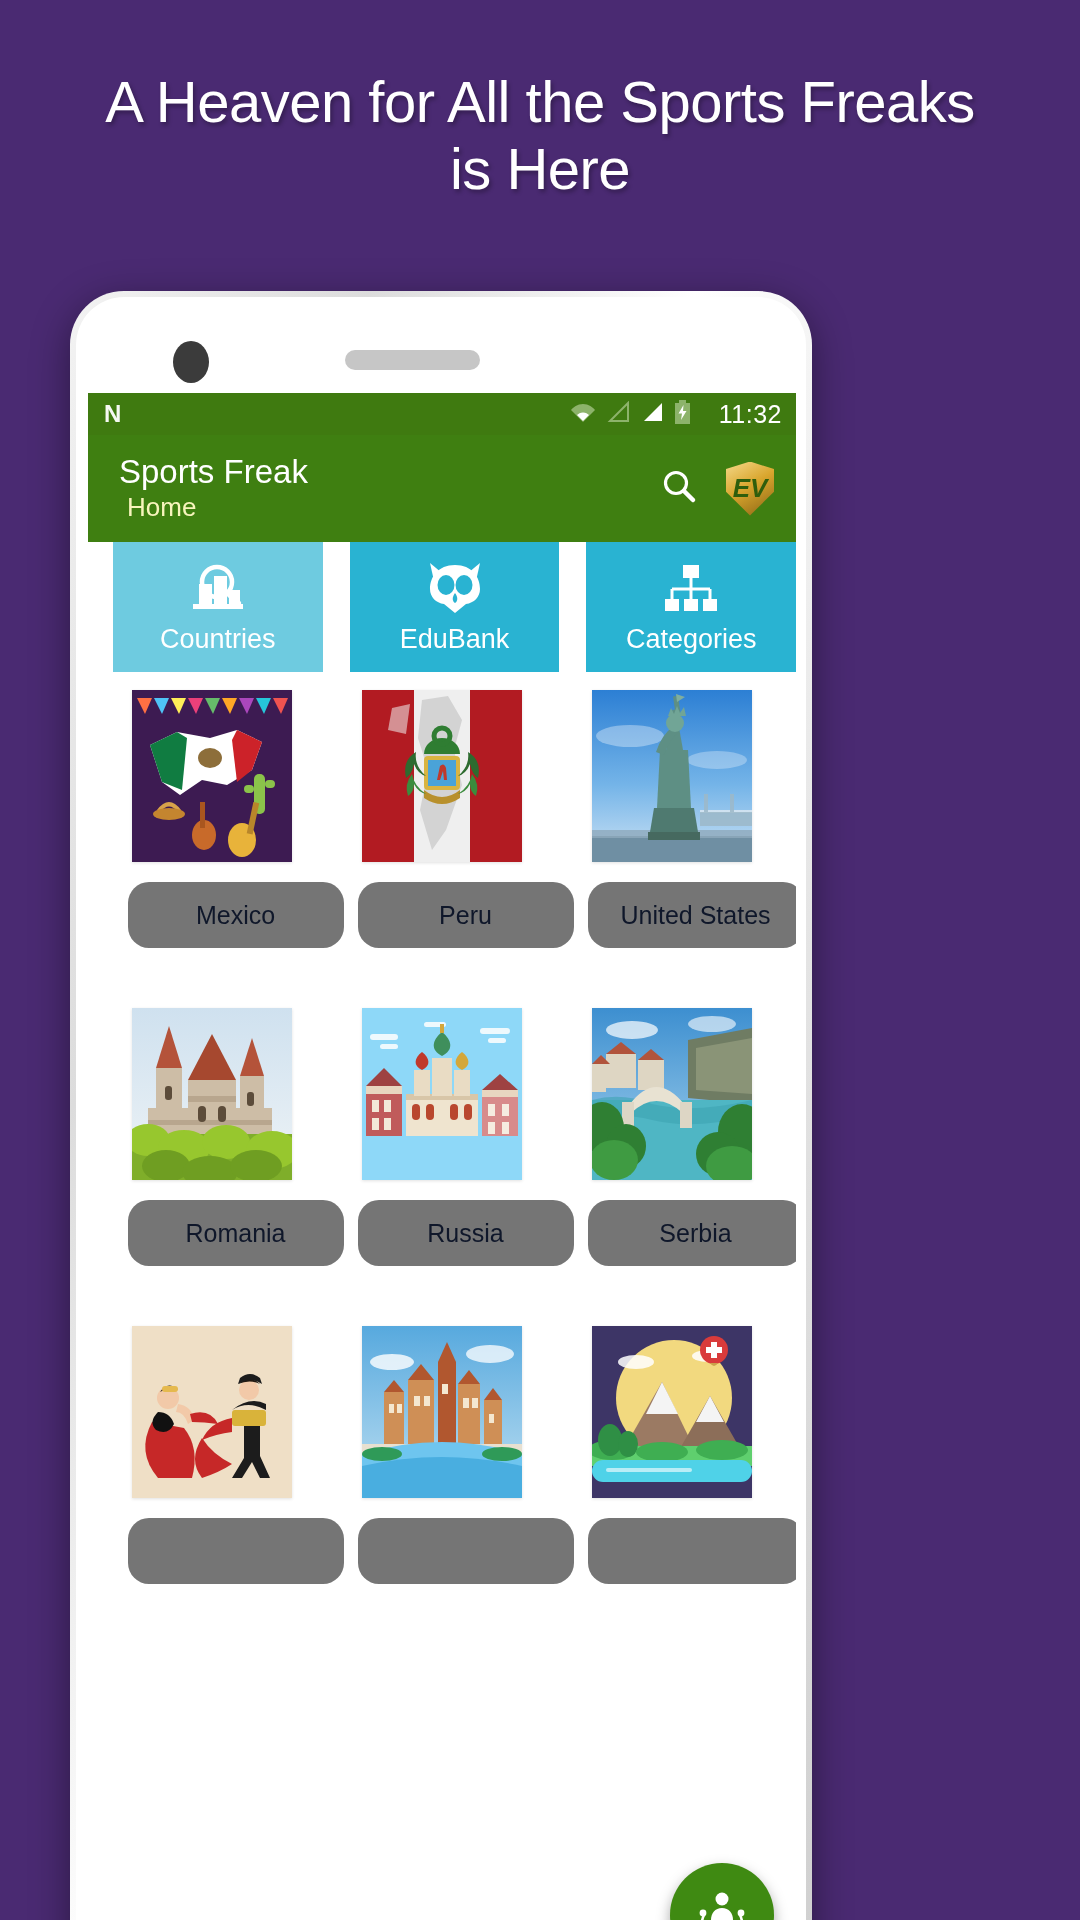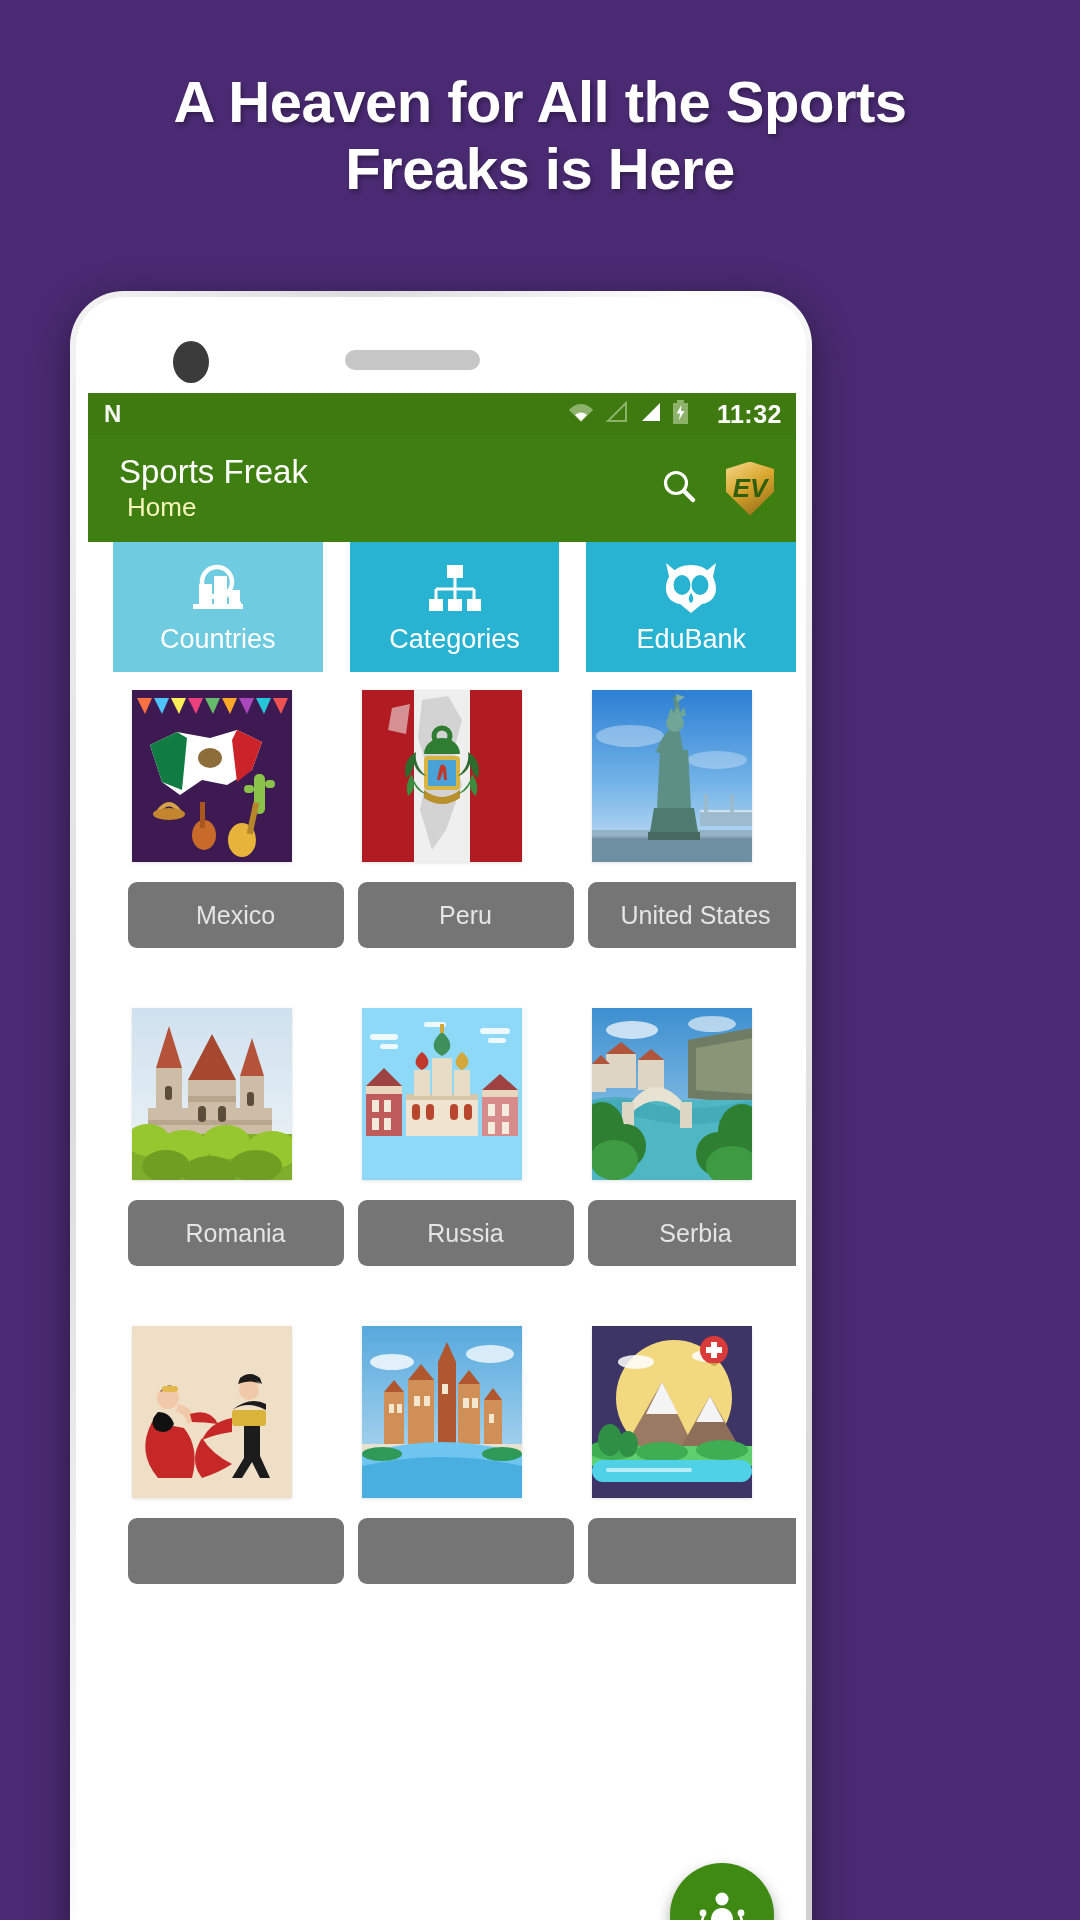--- a/index.html
+++ b/index.html
@@ -12,21 +12,21 @@
   }
 
   
   .headline {
     position: absolute;
     top: 68px; left: 0; width: 1080px;
     text-align: center;
     color: #ffffff;
     font-size: 58px;
     line-height: 1.16;
-    font-weight: 700;
+    font-weight: 400;
     letter-spacing: -0.5px;
     text-shadow: 2px 3px 4px rgba(0,0,0,0.30);
     padding: 0 80px;
   }
 
   
   .phone {
     position: absolute;
     left: 70px;
     top: 291px;
@@ -73,21 +73,21 @@
     height: 42px;
     background: #3f7a10;
     display: flex;
     align-items: center;
     padding: 0 14px 0 16px;
     color: #ffffff;
   }
   .nlogo { font-size: 24px; font-weight: 700; line-height: 1; opacity: .95; letter-spacing: -1px; }
   .sb-spacer { flex: 1; }
   .sb-icons { display: flex; align-items: center; gap: 10px; }
-  .sb-clock { font-size: 25px; margin-left: 28px; font-weight: 700; letter-spacing: .5px;}
+  .sb-clock { font-size: 25px; margin-left: 28px; font-weight: 400; letter-spacing: .5px;}
 
   
   .appbar {
     height: 107px;
     background: #3f7f11;
     display: flex;
     align-items: center;
     padding: 0 22px 0 31px;
   }
   .appbar-titles { flex: 1; }
@@ -140,22 +140,22 @@
   .thumb {
     width: 160px; height: 172px;
     overflow: hidden;
     position: relative;
     box-shadow: 0 1px 3px rgba(0,0,0,0.12);
   }
   .country-btn {
     width: 100%;
     height: 66px;
     background: #757575;
-    border-radius: 9px;
-    color: #e5e5e5;
+    border-radius: 21px;
+    color: #0f172a;
     font-size: 25px;
     display: flex; align-items: center; justify-content: center;
     border: none;
     font-family: inherit;
     margin-left: 47px;
   }
   .row-gap { height: 52px; }
 
   
   .fab {
@@ -243,51 +243,51 @@
               </g>
               <circle cx="30" cy="22" r="15" fill="none" stroke="#ffffff" stroke-width="4.5"></circle>
               <line x1="41" y1="33" x2="51" y2="43" stroke="#ffffff" stroke-width="6" stroke-linecap="round"></line>
             </svg>
           </span>
           <span class="tab-label">Countries</span>
         </div>
 
         <div class="tab normal">
           <span class="tab-icon">
+            <svg width="66" height="56" viewBox="0 0 66 56">
+              <path d="M8 2 L20 12 L12 20 Z" fill="#ffffff"></path>
+              <path d="M58 2 L46 12 L54 20 Z" fill="#ffffff"></path>
+              <path d="M33 4 C16 4 8 16 8 28 C8 36 14 42 22 43 L33 52 L44 43 C52 42 58 36 58 28 C58 16 50 4 33 4 Z" fill="#ffffff"></path>
+              <ellipse cx="24" cy="24" rx="8.5" ry="10" fill="#29b3d2"></ellipse>
+              <ellipse cx="42" cy="24" rx="8.5" ry="10" fill="#29b3d2"></ellipse>
+              <path d="M33 32 C30 36 30 40 33 42 C36 40 36 36 33 32 Z" fill="#29b3d2"></path>
+            </svg>
+          </span>
+          <span class="tab-label">EduBank</span>
+        </div>
+
+        <div class="tab normal">
+          <span class="tab-icon">
             <svg width="62" height="56" viewBox="0 0 62 56">
               <g fill="#ffffff">
                 <rect x="23" y="4" width="16" height="13"></rect>
                 <rect x="5" y="38" width="14" height="12"></rect>
                 <rect x="24" y="38" width="14" height="12"></rect>
                 <rect x="43" y="38" width="14" height="12"></rect>
               </g>
               <g stroke="#ffffff" stroke-width="3" fill="none">
                 <line x1="31" y1="17" x2="31" y2="28"></line>
                 <line x1="12" y1="28" x2="50" y2="28"></line>
                 <line x1="12" y1="28" x2="12" y2="38"></line>
                 <line x1="31" y1="28" x2="31" y2="38"></line>
                 <line x1="50" y1="28" x2="50" y2="38"></line>
               </g>
             </svg>
           </span>
           <span class="tab-label">Categories</span>
-        </div>
-
-        <div class="tab normal">
-          <span class="tab-icon">
-            <svg width="66" height="56" viewBox="0 0 66 56">
-              <path d="M8 2 L20 12 L12 20 Z" fill="#ffffff"></path>
-              <path d="M58 2 L46 12 L54 20 Z" fill="#ffffff"></path>
-              <path d="M33 4 C16 4 8 16 8 28 C8 36 14 42 22 43 L33 52 L44 43 C52 42 58 36 58 28 C58 16 50 4 33 4 Z" fill="#ffffff"></path>
-              <ellipse cx="24" cy="24" rx="8.5" ry="10" fill="#29b3d2"></ellipse>
-              <ellipse cx="42" cy="24" rx="8.5" ry="10" fill="#29b3d2"></ellipse>
-              <path d="M33 32 C30 36 30 40 33 42 C36 40 36 36 33 32 Z" fill="#29b3d2"></path>
-            </svg>
-          </span>
-          <span class="tab-label">EduBank</span>
         </div>
       </div>
 
       <div class="grid">
 
         <div class="grid-row">
           <div class="cell">
             <div class="thumb-wrap">
                 <div class="thumb">
               <svg class="art" viewBox="0 0 160 172" preserveAspectRatio="none">

